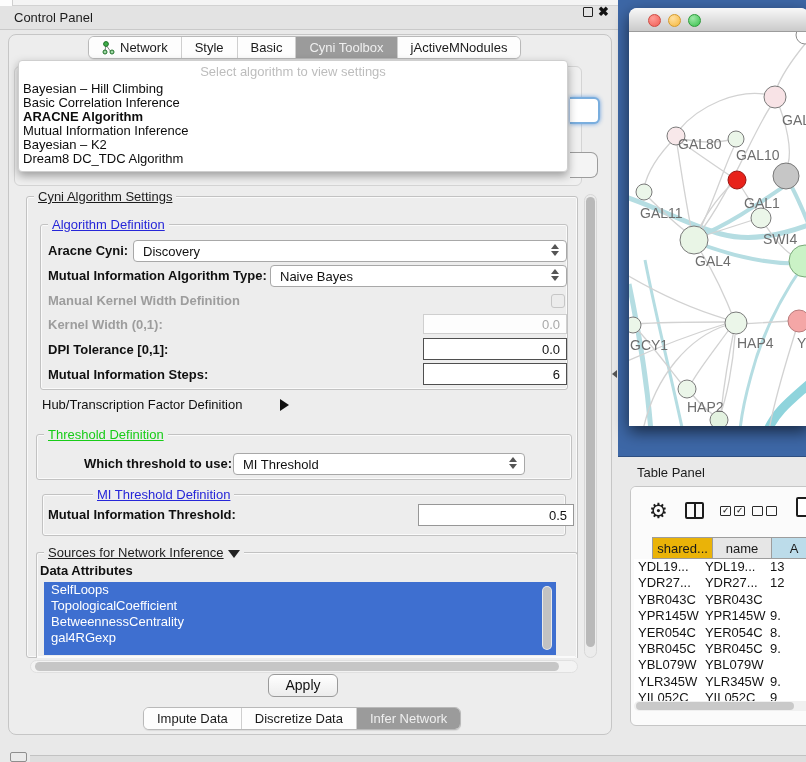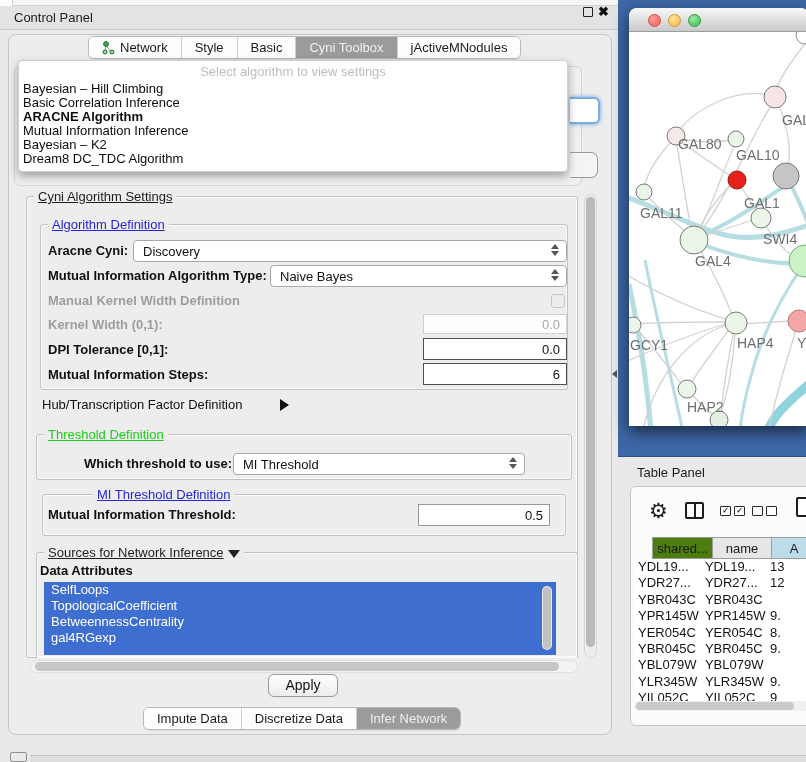--- a/index.html
+++ b/index.html
@@ -217,21 +217,21 @@
     <span class="stepper">
         <i class="up"></i>
         <i class="dn"></i>
       </span>
   </div>
 
   <div class="groupbox" style="left:42px; top:494px; width:524px; height:42px;"></div>
   <span class="grouptitle t-blue" style="left:66px; top:487px;margin-left:27px;">MI Threshold Definition</span>
 
   <span class="lbl bold" style="left:48px; top:504px;">Mutual Information Threshold:</span>
-  <div class="field mid" style="left:418px; top:504px; width:132px; height:22px;">
+  <div class="field mid" style="left:418px; top:504px; width:156px; height:22px;">
       <span>0.5</span>
     </div>
 
   <div class="groupbox" style="left:36px; top:552px; width:542px; height:106px; border-bottom:none; border-radius:3px 3px 0 0;"></div>
   <span class="grouptitle t-black" style="left:44px; top:545px;"><span>Sources for Network Inference</span><span class="tri-down"></span></span>
 
   <span class="lbl bold" style="left:40px; top:560px;">Data Attributes</span>
 
   <div class="attr-list" id="attrList">
     <div class="attr-scroll">
@@ -354,21 +354,21 @@
           <span class="sq">✓</span>
         </span>
       <span class="pair" style="left:121px;">
           <span class="sq"></span>
           <span class="sq"></span>
         </span>
       <span class="doc-icon"></span>
     </div>
     <div class="grid" id="grid">
         <div class="g-header">
-          <div class="g-h" style="width: 79px; background: #4d7c0f; margin-left: 18px;">shared...</div>
+          <div class="g-h" style="width: 79px; background: #eab308; margin-left: 18px;">shared...</div>
           <div class="g-h" style="width: 77px; background: rgb(230, 230, 230);">name</div>
           <div class="g-h" style="width: 60px; background: rgb(188, 220, 234);">A</div>
         </div>
         <div class="g-row">
           <div class="g-c" style="width: 79px;">YDL19...</div>
           <div class="g-c" style="width: 77px;">YDL19...</div>
           <div class="g-c" style="width: 60px;">13</div>
         </div>
         <div class="g-row">
           <div class="g-c" style="width: 79px;">YDR27...</div>

